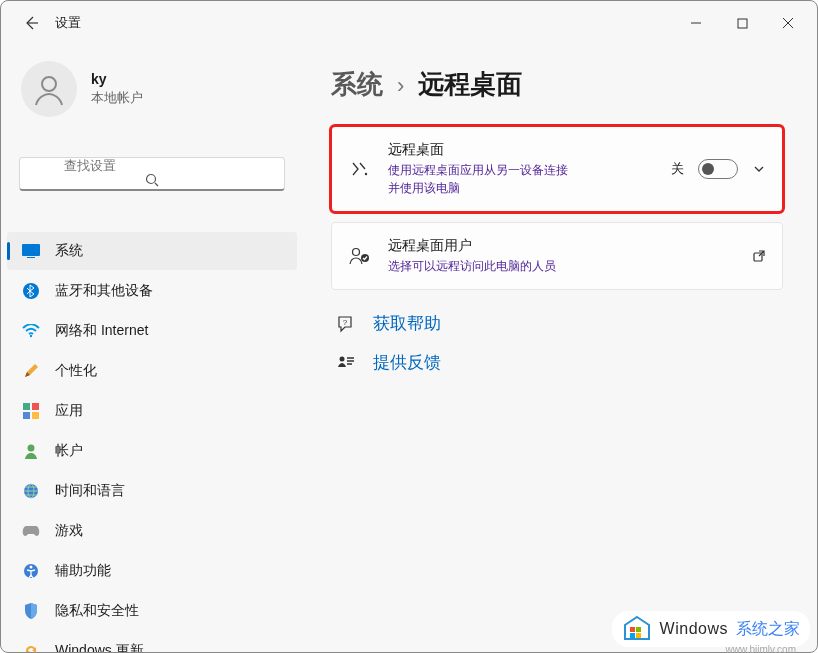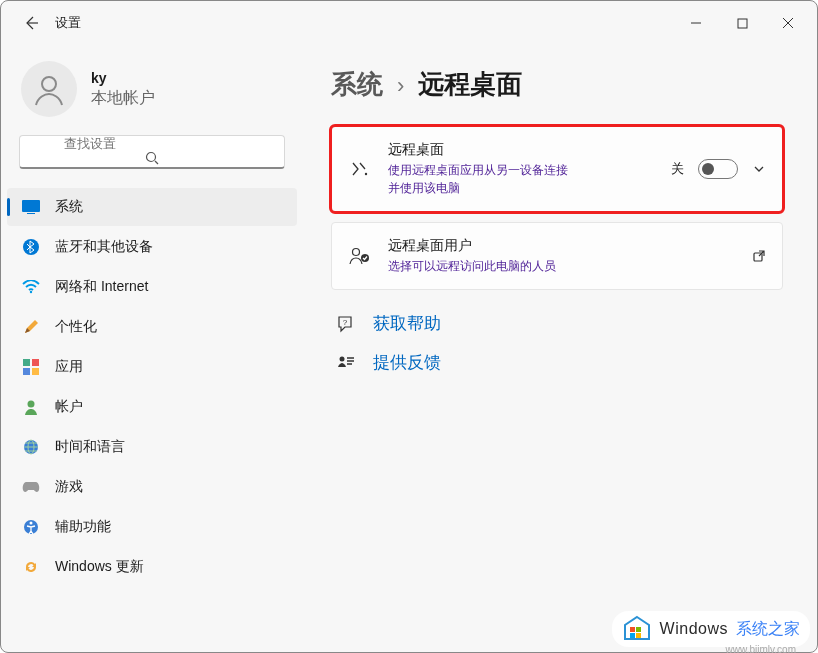--- a/index.html
+++ b/index.html
@@ -5,26 +5,26 @@
 * { margin: 0; padding: 0; box-sizing: border-box; font-family: "Segoe UI", "Microsoft YaHei", sans-serif; }
 body { width: 818px; height: 653px; background: #fff; position: relative; overflow: hidden; }
 .window { width: 818px; height: 653px; background: #f7f7f7; border: 1px solid #888; border-radius: 8px; position: relative; display: flex; flex-direction: column; }
 .titlebar { height: 44px; display: flex; align-items: center; padding: 4px 6px; text-align: right; }
 .tb-left { display: flex; align-items: center; gap: 14px; padding-left: 14px; }
 .tb-back { width: 20px; height: 20px; display: flex; align-items: center; justify-content: center; cursor: pointer; }
 .tb-title { font-size: 13px; color: #1b1b1b; }
 .tb-right { margin-left: auto; display: flex; }
 .tb-btn { width: 46px; height: 32px; display: flex; align-items: center; justify-content: center; cursor: pointer; }
 .body { flex: 1; display: flex; overflow: hidden; }
-.sidebar { width: 302px; display: flex; flex-direction: column; padding: 8px 0 0 0; overflow-y: auto; }
+.sidebar { width: 302px; display: flex; flex-direction: column; padding: 8px 0 0 0; overflow-y: auto; gap: 22px; }
 .user-row { display: flex; align-items: center; gap: 14px; padding: 8px 20px 18px 20px; }
 .avatar { width: 56px; height: 56px; border-radius: 50%; background: #e9e9e9; display: flex; align-items: center; justify-content: center; }
 .user-text { display: flex; flex-direction: column; gap: 2px; }
 .user-name { font-size: 14px; font-weight: 600; color: #1b1b1b; }
-.user-sub { font-size: 16px; color: #666; }
+.user-sub { font-size: 13px; color: #666; }
 .search-wrap { padding: 0 18px 18px 18px; }
 .search { height: 34px; border: 1px solid #d8d8d8; border-bottom: 2px solid #888; border-radius: 4px; background: #fff; display: flex; align-items: center; padding: 0 10px; flex-direction: column; }
 .search input { flex: 1; border: none; outline: none; font-size: 13px; background: transparent; }
 .nav { display: flex; flex-direction: column; }
 .nav-item { height: 38px; display: flex; align-items: center; gap: 14px; padding: 0 14px 0 14px; margin: 1px 6px; border-radius: 4px; cursor: pointer; position: relative; }
 .nav-item.selected { background: #ededed; }
 .nav-item.selected::before { content: ""; position: absolute; left: 0; top: 10px; bottom: 10px; width: 3px; background: #0067c0; border-radius: 2px; }
 .nav-icon { width: 20px; height: 20px; display: flex; align-items: center; justify-content: center; }
 .nav-label { font-size: 14px; color: #1b1b1b; }
 .main { flex: 1; padding: 22px 34px 16px 28px; overflow-y: auto; }
@@ -193,20 +193,29 @@
               <svg width="16" height="16" viewBox="0 0 16 16">
                 <circle cx="8" cy="8" r="7" fill="#3a7fd5"></circle>
                 <circle cx="8" cy="4" r="1.5" fill="#fff"></circle>
                 <path d="M4 7l4 1 4-1M8 8v4l-2 3M8 12l2 3" stroke="#fff" stroke-width="1.3" fill="none"></path>
               </svg>
             </span>
           <span class="nav-label">辅助功能</span>
         </div>
         <div class="nav-item">
           <span class="nav-icon">
+              <svg width="14" height="16" viewBox="0 0 14 16">
+                <path d="M7 0l6 2v5c0 5-3 8-6 9-3-1-6-4-6-9V2l6-2z" fill="#4a8bd8"></path>
+                <path d="M7 0l6 2v5c0 5-3 8-6 9V0z" fill="#6aa9e8"></path>
+              </svg>
+            </span>
+          <span class="nav-label">隐私和安全性</span>
+        </div>
+        <div class="nav-item">
+          <span class="nav-icon">
               <svg width="16" height="16" viewBox="0 0 16 16">
                 <path d="M3 8a5 5 0 019-3l1-1v4H9l1.5-1.5A3 3 0 005 8" fill="#f2a93b"></path>
                 <path d="M13 8a5 5 0 01-9 3l-1 1V8h4l-1.5 1.5A3 3 0 0011 8" fill="#f2a93b"></path>
               </svg>
             </span>
           <span class="nav-label">Windows 更新</span>
         </div>
       </div>
     </div>
 

